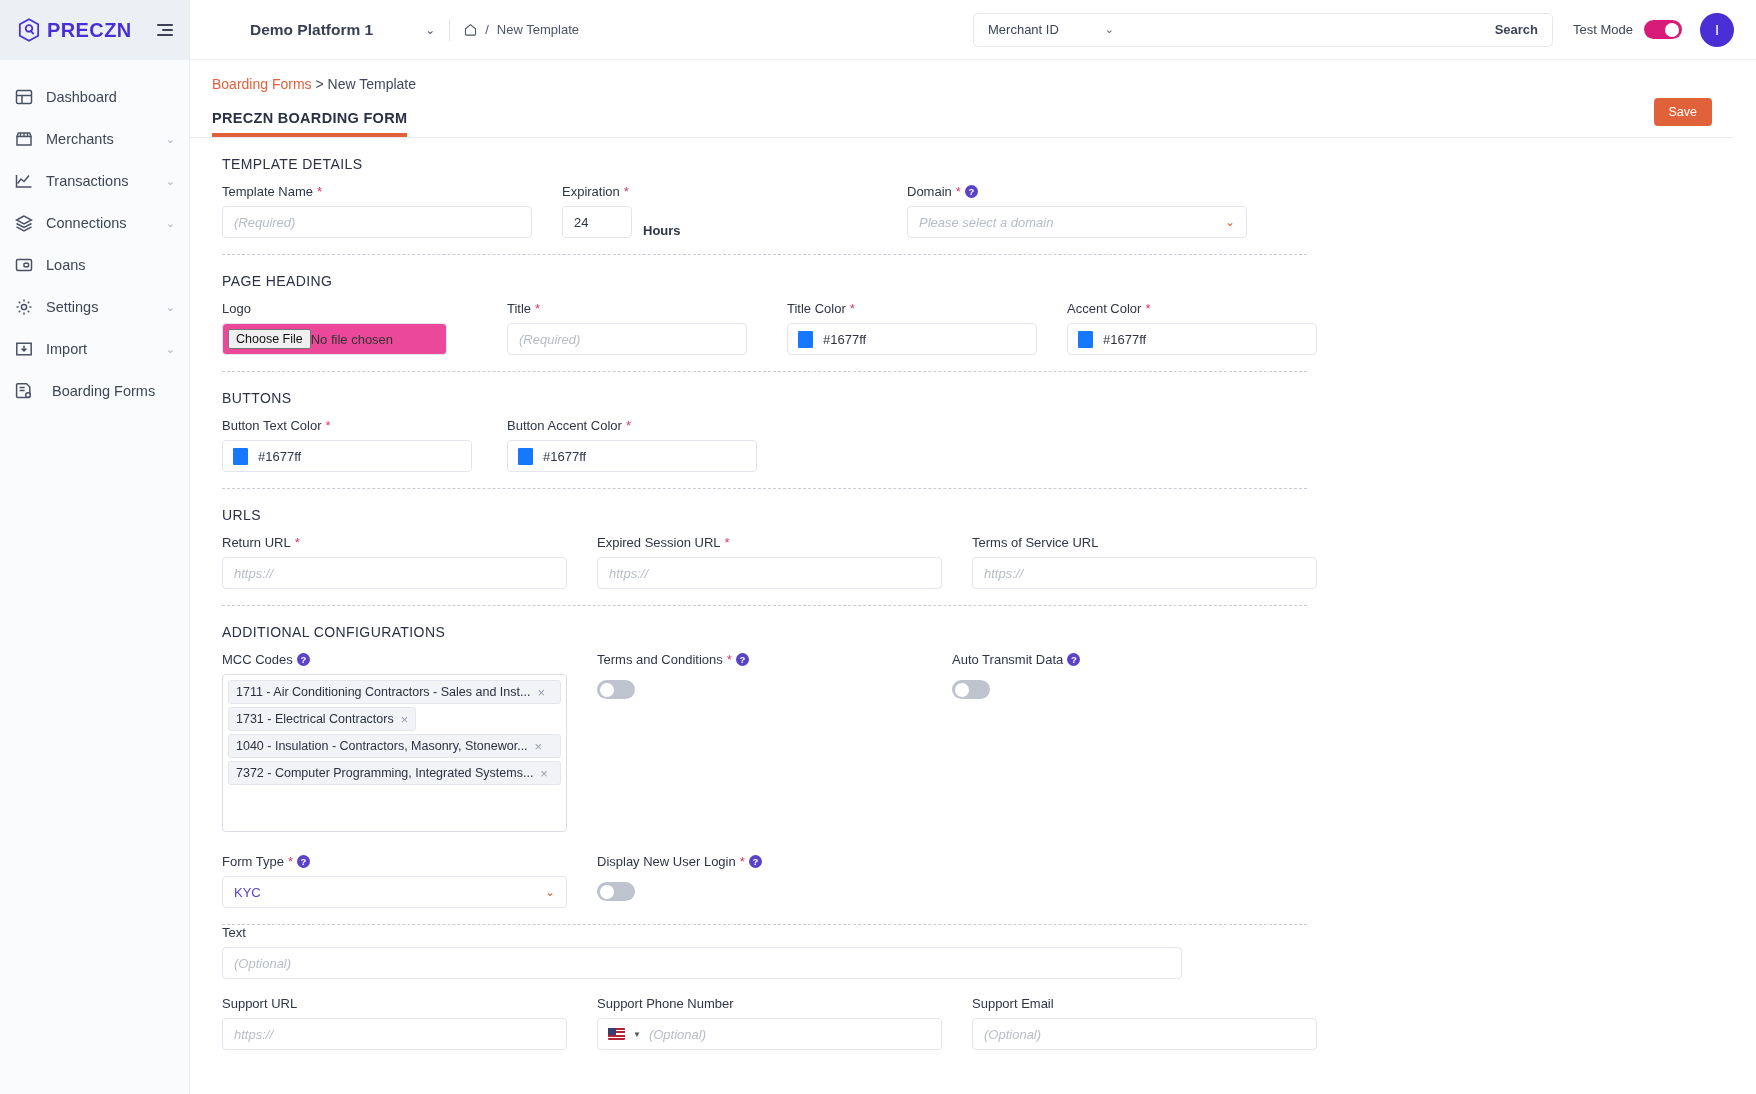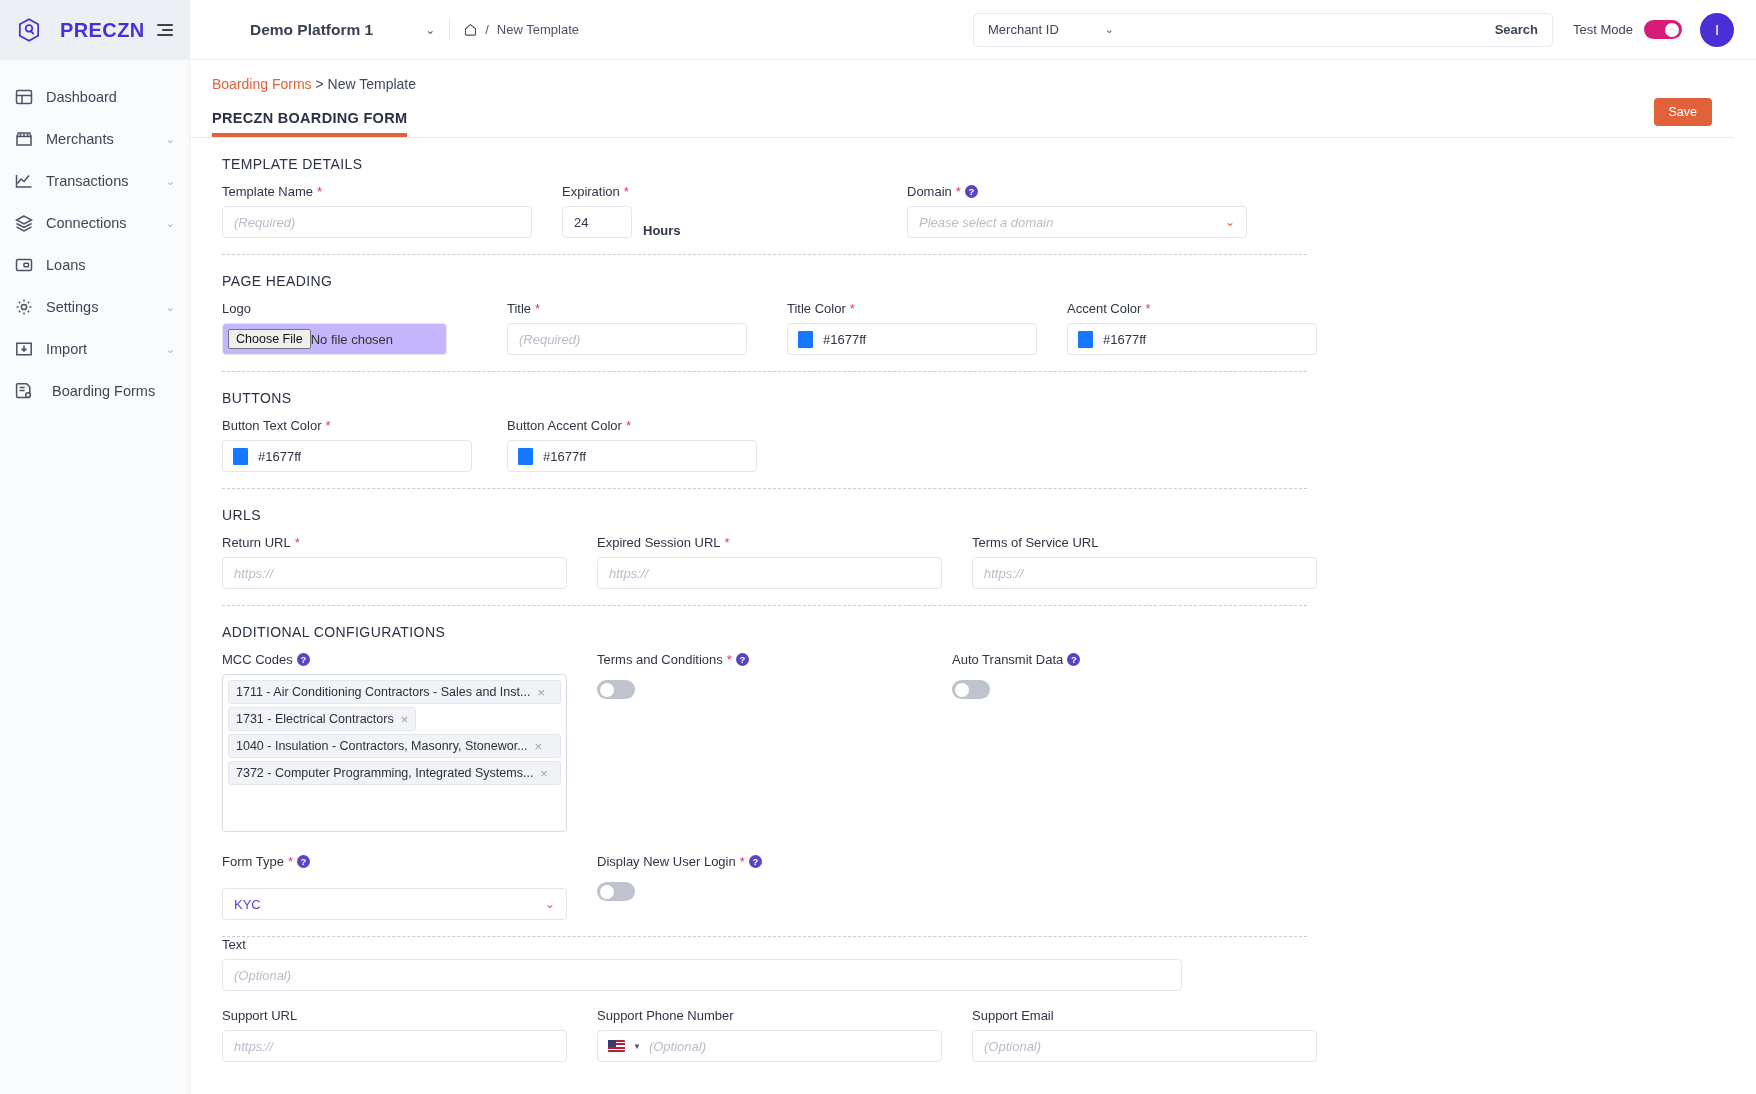--- a/index.html
+++ b/index.html
@@ -8,21 +8,21 @@
     font-family: "Liberation Sans", sans-serif;
     background: #ffffff;
     overflow: hidden;
     color: #2b2f3a;
   }
   .app { display: flex; width: 1756px; height: 1094px; }
 
   
   .sidebar { width: 190px; min-width: 190px; height: 1094px; background: #fafbfc; border-right: 1px solid #eceef2; display: flex; flex-direction: column; }
   .brandbar { height: 60px; background: #eceff4; display: flex; align-items: center; padding: 0 16px 0 18px; justify-content: space-between; }
-  .brand { display: flex; align-items: center; gap: 20px; }
+  .brand { display: flex; align-items: center; gap: 7px; }
   .brand-mark { width: 22px; height: 24px; }
   .brand-text { font-size: 20px; font-weight: bold; color: #4b2fd6; letter-spacing: 0.4px; }
   .hamburger { display: flex; flex-direction: column; gap: 3px; align-items: flex-end; cursor: pointer; width: 18px; }
   .hamburger i { display: block; height: 2px; background: #3b4252; border-radius: 1px; }
   .hamburger i:nth-child(1) { width: 16px; }
   .hamburger i:nth-child(2) { width: 11px; }
   .hamburger i:nth-child(3) { width: 16px; }
 
   .nav { padding-top: 16px; }
   .nav-item { display: flex; align-items: center; height: 42px; padding: 0 14px 0 14px; gap: 12px; cursor: pointer; position: relative; }
@@ -84,21 +84,21 @@
 
   .sel { height: 32px; border: 1px solid #e3e6ee; border-radius: 4px; padding: 0 11px; font-size: 13px; display: flex; align-items: center; cursor: pointer; background: #fff; }
   .sel .ph { color: #b7bcc8; font-style: italic; flex: 1; }
   .sel .val { color: #5b42c7; flex: 1; }
   .sel .dchev { color: #e0613a; font-size: 12px; }
 
   .colorfield { width: 225px; height: 32px; border: 1px solid #e3e6ee; border-radius: 4px; display: flex; align-items: center; padding: 0 10px; gap: 10px; cursor: pointer; background: #fff; }
   .swatch { width: 15px; height: 17px; background: #1677ff; border-radius: 1px; }
   .cval { font-size: 13px; color: #2f3546; }
 
-  .filebox { width: 225px; height: 32px; border: 1px solid #e3e6ee; border-radius: 4px; display: flex; align-items: center; padding: 0 5px; background: #c4b5fd; cursor: pointer; }
+  .filebox { width: 225px; height: 32px; border: 1px solid #e3e6ee; border-radius: 4px; display: flex; align-items: center; padding: 0 5px; background: #ec4899; cursor: pointer; }
   .choose { border: 1px solid #767676; background: #efefef; border-radius: 2px; font-size: 12.5px; padding: 2px 7px; color: #111; }
   .nofile { font-size: 13px; color: #333; }
 
   .hrs { font-size: 13px; font-weight: bold; color: #2f3546; margin-left: 11px; align-self: flex-end; padding-bottom: 8px; }
 
   .mcc { width: 345px; height: 158px; border: 1px solid #d8dce6; border-radius: 4px; padding: 5px; display: flex; flex-direction: column; gap: 3px; overflow: hidden; background: #fff; }
   .chip { background: #f2f3f6; border: 1px solid #e4e6ed; border-radius: 3px; height: 24px; display: flex; align-items: center; padding: 0 7px; font-size: 12.5px; color: #2c3142; max-width: 333px; cursor: default; }
   .chip span.txt { white-space: nowrap; overflow: hidden; text-overflow: ellipsis; }
   .chip .x { margin-left: 7px; color: #9aa0b0; font-size: 13px; cursor: pointer; flex: 0 0 auto; }
   .chip.narrow { align-self: flex-start; max-width: none; }
@@ -429,21 +429,21 @@
               <span>Auto Transmit Data</span>
                 <span class="help">?</span>
             </div>
             <div class="tgl off" style="margin-top:6px;">
                 <i></i>
               </div>
           </div>
         </div>
 
         <div class="row" style="margin-top:22px;">
-          <div class="fld" style="width:375px;gap:12px;">
+          <div class="fld" style="width:375px;">
             <div class="lbl">
               <span>Form Type</span>
                 <span class="req">*</span>
                 <span class="help">?</span>
             </div>
             <div class="sel" style="width:345px;">
               <span class="val">KYC</span>
               <span class="dchev">⌄</span>
             </div>
           </div>

